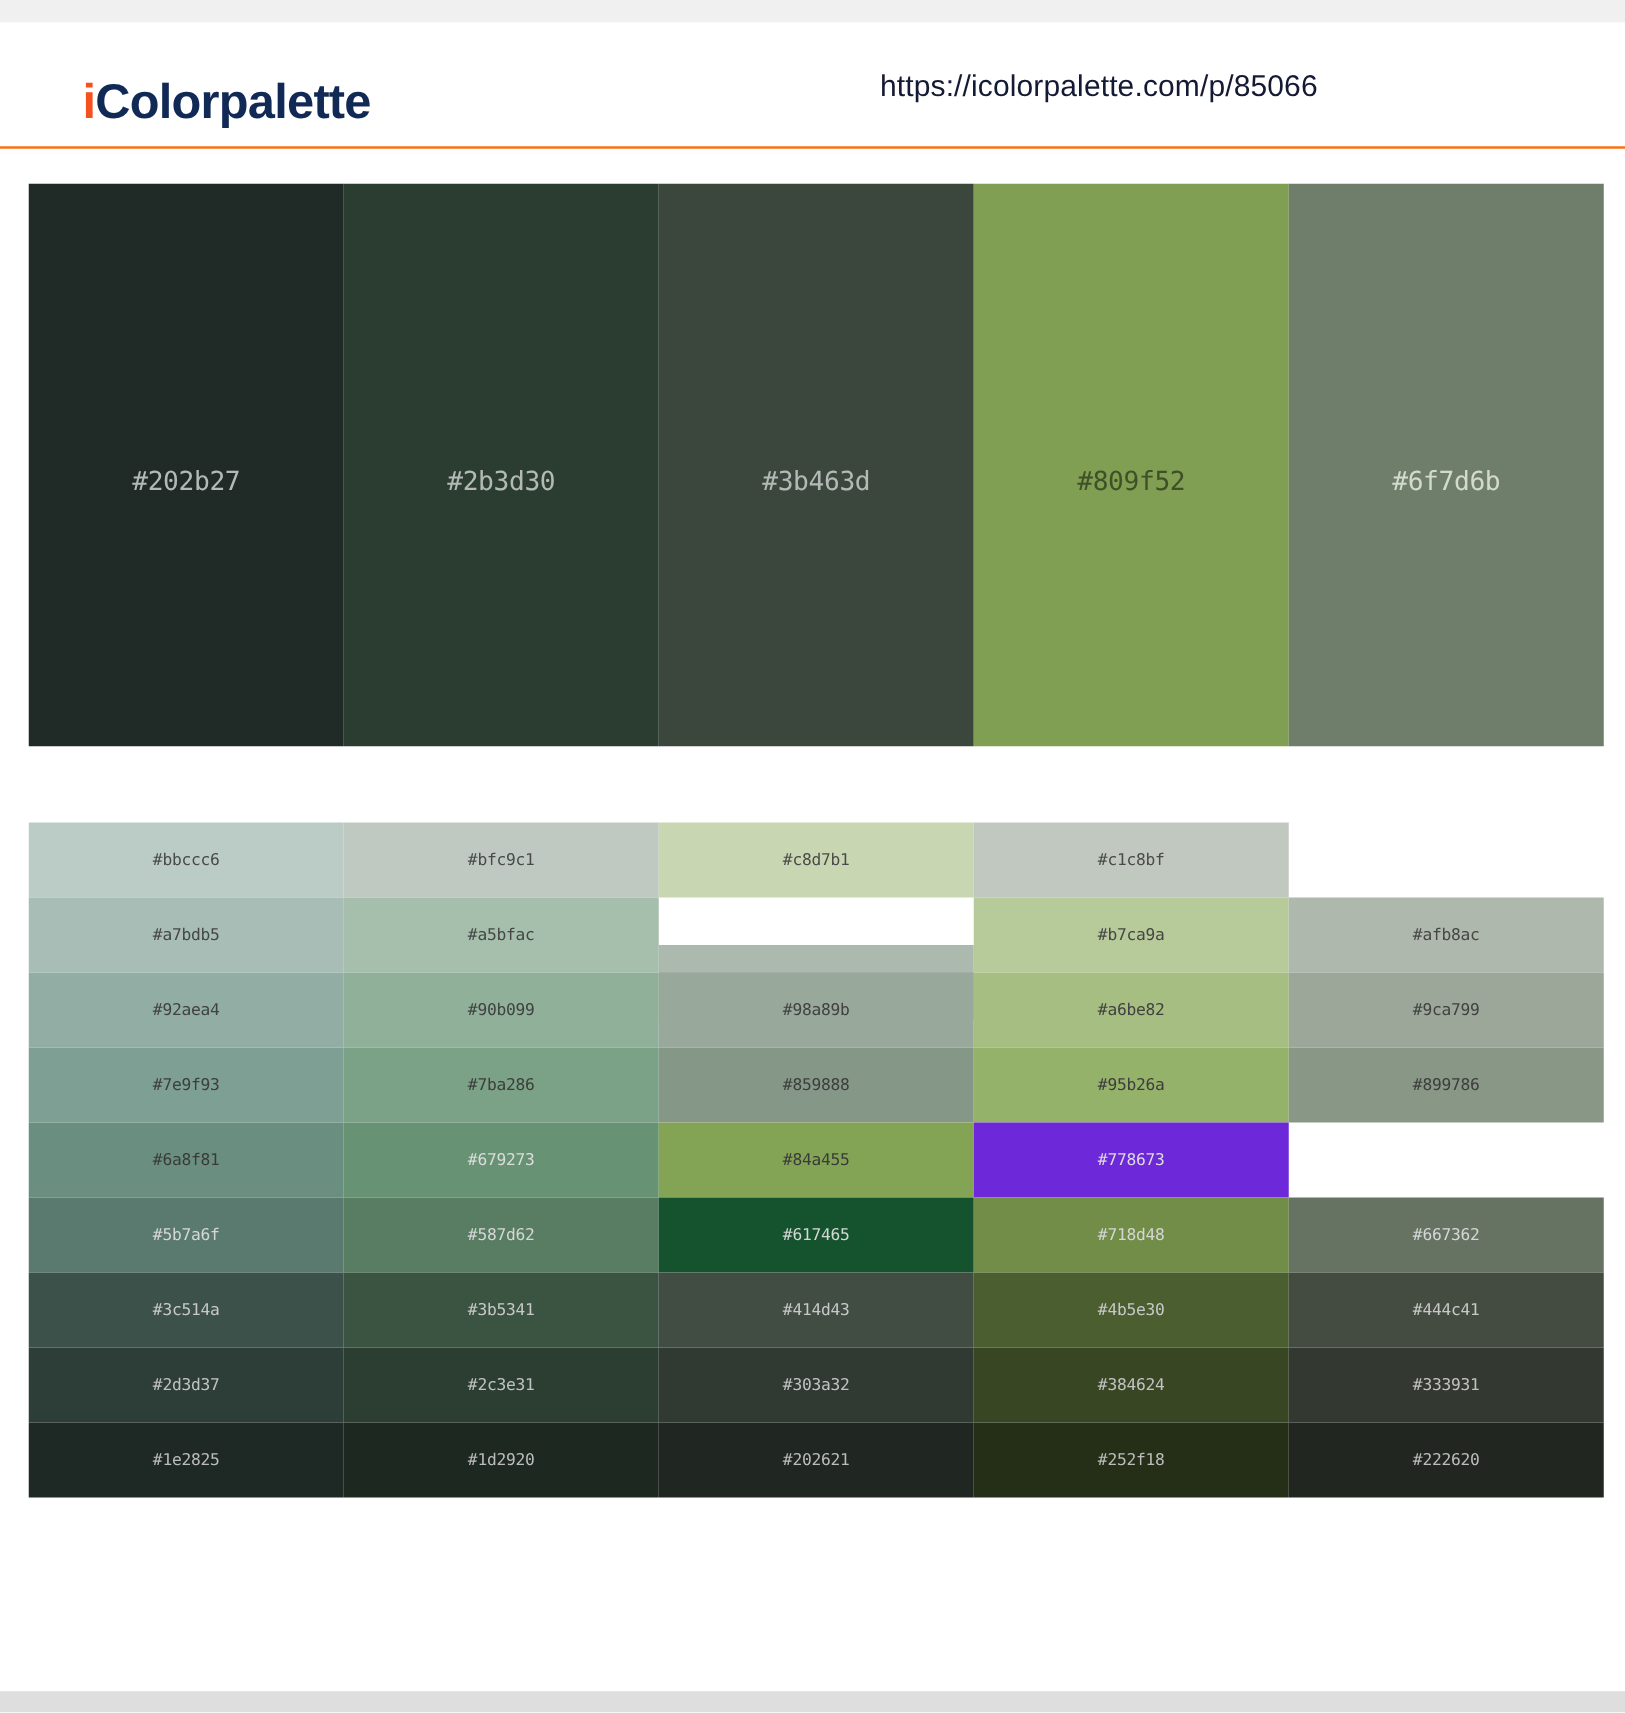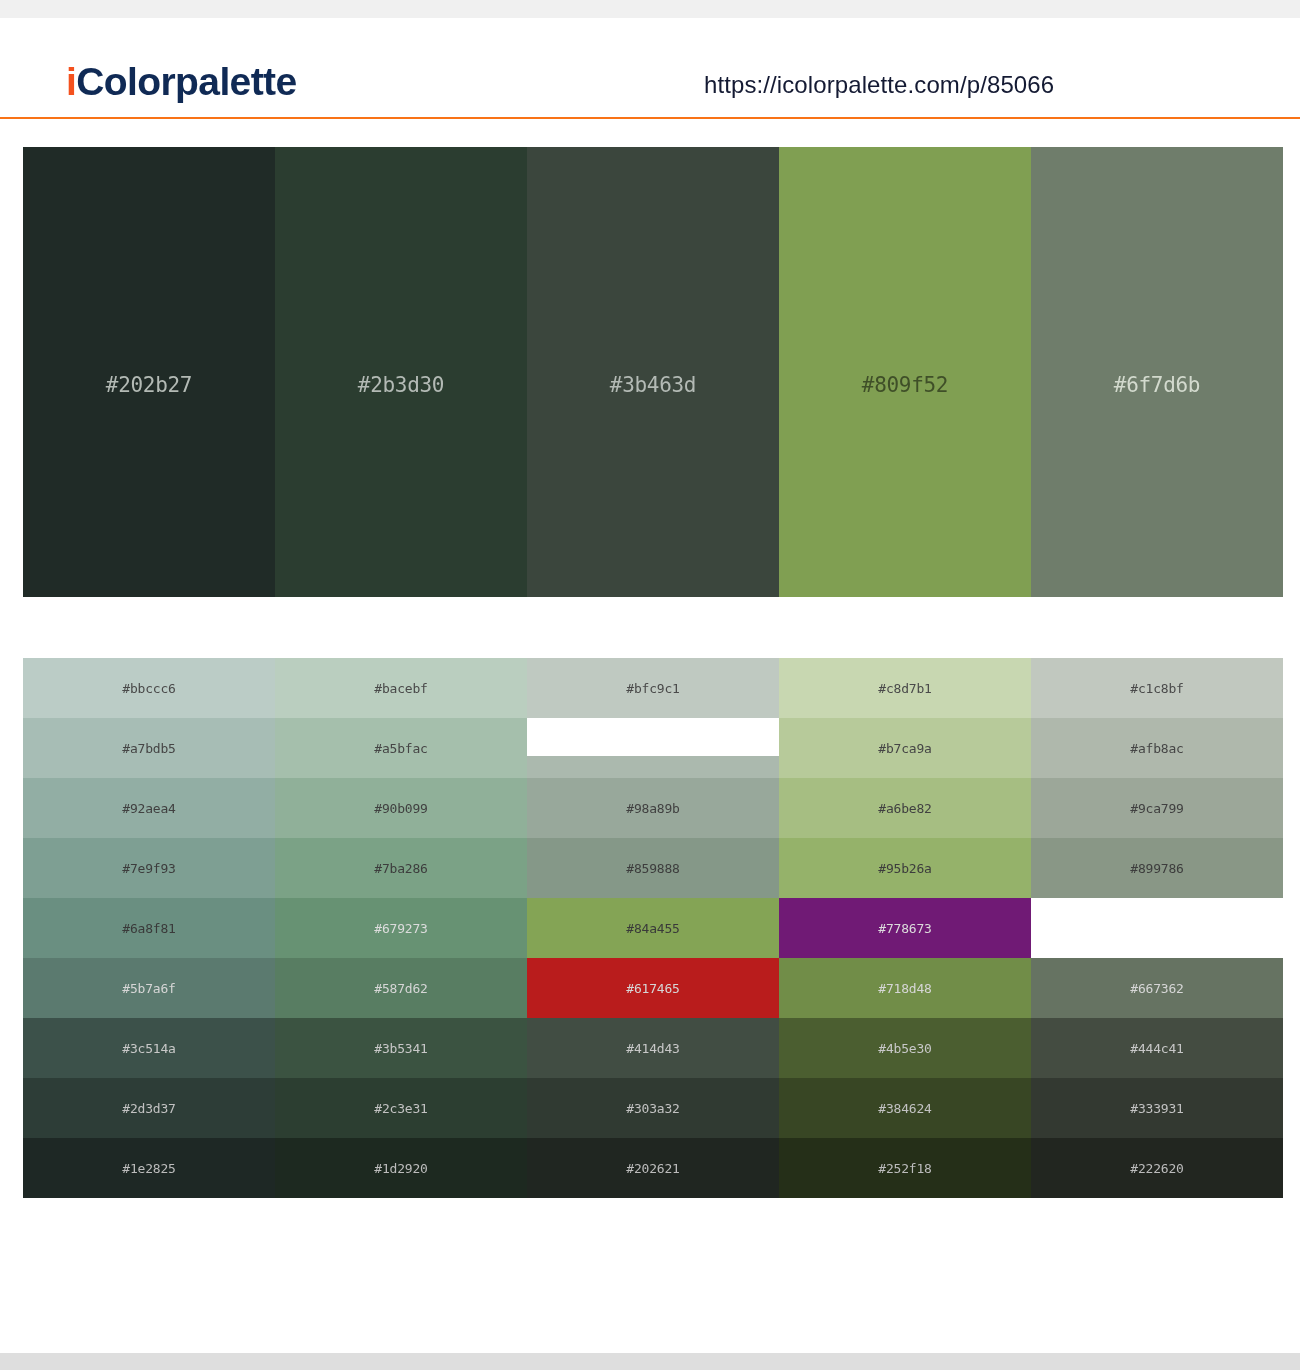--- a/index.html
+++ b/index.html
@@ -44,21 +44,21 @@
     font-weight: bold;
     letter-spacing: -0.6px;
     white-space: nowrap;
     line-height: 1;
   }
   .logo .logo-i { color: #f4511e; }
   .logo .logo-rest { color: #102a55; }
 
   .site-url {
     position: absolute;
-    left: 704px; top: 55px;
+    left: 704px; top: 40px;
     font-size: 24px;
     color: #141a33;
     white-space: nowrap;
     line-height: 1;
     letter-spacing: 0.1px;
   }
 
   
   .swatch-band {
     position: absolute;
@@ -147,21 +147,20 @@
         <div class="swatch-label on-green">#809f52</div>
       </div>
       <div class="swatch" style="background: rgb(111, 125, 107);">
         <div class="swatch-label on-mid">#6f7d6b</div>
       </div>
     </div>
 
   <div class="grid">
       <div class="grid-row">
         <div class="grid-cell" style="background: rgb(187, 204, 198); color: rgb(74, 74, 74);">#bbccc6</div>
-        <div class="grid-cell" style="background: rgb(186, 206, 191); color: rgb(74, 74, 74);">#bacebf</div>
         <div class="grid-cell" style="background: rgb(191, 201, 193); color: rgb(74, 74, 74);">#bfc9c1</div>
         <div class="grid-cell" style="background: rgb(200, 215, 177); color: rgb(74, 74, 74);">#c8d7b1</div>
         <div class="grid-cell" style="background: rgb(193, 200, 191); color: rgb(74, 74, 74);">#c1c8bf</div>
       </div>
       <div class="grid-row">
         <div class="grid-cell" style="background: rgb(167, 189, 181); color: rgb(70, 70, 70);">#a7bdb5</div>
         <div class="grid-cell" style="background: rgb(165, 191, 172); color: rgb(70, 70, 70);">#a5bfac</div>
         <div class="grid-cell" style="background: rgb(171, 185, 174); color: rgb(70, 70, 70); margin-top: 38px;">#abb9ae</div>
         <div class="grid-cell" style="background: rgb(183, 202, 154); color: rgb(70, 70, 70);">#b7ca9a</div>
         <div class="grid-cell" style="background: rgb(175, 184, 172); color: rgb(70, 70, 70);">#afb8ac</div>
@@ -177,26 +176,26 @@
         <div class="grid-cell" style="background: rgb(126, 159, 147); color: rgb(61, 61, 61);">#7e9f93</div>
         <div class="grid-cell" style="background: rgb(123, 162, 134); color: rgb(61, 61, 61);">#7ba286</div>
         <div class="grid-cell" style="background: rgb(133, 152, 136); color: rgb(61, 61, 61);">#859888</div>
         <div class="grid-cell" style="background: rgb(149, 178, 106); color: rgb(61, 61, 61);">#95b26a</div>
         <div class="grid-cell" style="background: rgb(137, 151, 134); color: rgb(61, 61, 61);">#899786</div>
       </div>
       <div class="grid-row">
         <div class="grid-cell" style="background: rgb(106, 143, 129); color: rgb(58, 58, 58);">#6a8f81</div>
         <div class="grid-cell" style="background: rgb(103, 146, 115); color: rgb(220, 220, 220);">#679273</div>
         <div class="grid-cell" style="background: rgb(132, 164, 85); color: rgb(58, 58, 58);">#84a455</div>
-        <div class="grid-cell" style="background: #701a75; color: rgb(220, 220, 220); text-align: center;">#778673</div>
+        <div class="grid-cell" style="background: #6d28d9; color: rgb(220, 220, 220); text-align: center;">#778673</div>
       </div>
       <div class="grid-row">
         <div class="grid-cell" style="background: rgb(91, 122, 111); color: rgb(214, 214, 214);">#5b7a6f</div>
         <div class="grid-cell" style="background: rgb(88, 125, 98); color: rgb(214, 214, 214);">#587d62</div>
-        <div class="grid-cell" style="background: #b91c1c; color: rgb(214, 214, 214);">#617465</div>
+        <div class="grid-cell" style="background: #14532d; color: rgb(214, 214, 214);">#617465</div>
         <div class="grid-cell" style="background: rgb(113, 141, 72); color: rgb(214, 214, 214);">#718d48</div>
         <div class="grid-cell" style="background: rgb(102, 115, 98); color: rgb(214, 214, 214);">#667362</div>
       </div>
       <div class="grid-row">
         <div class="grid-cell" style="background: rgb(60, 81, 74); color: rgb(200, 200, 200);">#3c514a</div>
         <div class="grid-cell" style="background: rgb(59, 83, 65); color: rgb(200, 200, 200);">#3b5341</div>
         <div class="grid-cell" style="background: rgb(65, 77, 67); color: rgb(200, 200, 200);">#414d43</div>
         <div class="grid-cell" style="background: rgb(75, 94, 48); color: rgb(200, 200, 200);">#4b5e30</div>
         <div class="grid-cell" style="background: rgb(68, 76, 65); color: rgb(200, 200, 200);">#444c41</div>
       </div>

